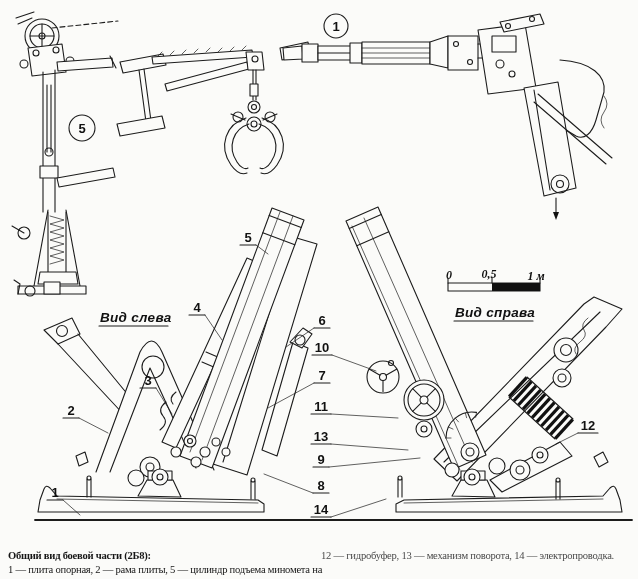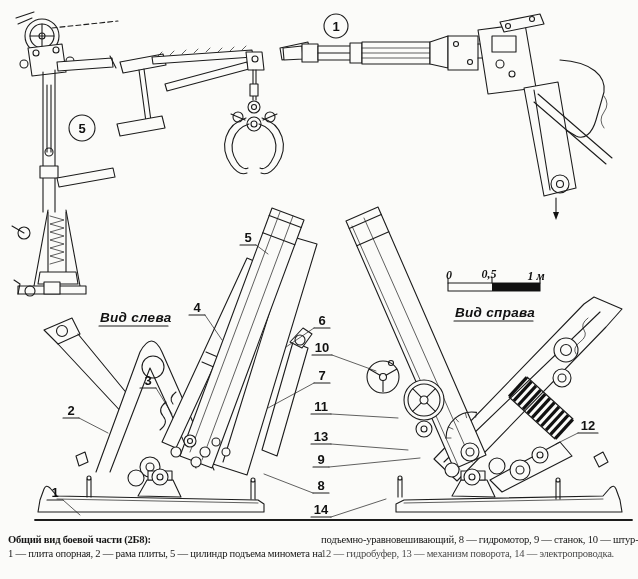--- a/index.html
+++ b/index.html
@@ -13,21 +13,21 @@
   .fb{fill:#111111;stroke:none;}
   .thin{stroke-width:0.7;}
   .thick{stroke-width:1.8;}
   .rib{stroke:#111;stroke-width:3.2;stroke-linecap:butt;}
   .dash{stroke-dasharray:5 3;}
   .callout-num{font:bold 13px "Liberation Sans",sans-serif;fill:#111;}
   .circled-num{font:bold 13px "Liberation Sans",sans-serif;fill:#111;}
   .view-label{font:bold italic 13.5px "Liberation Sans",sans-serif;fill:#111;letter-spacing:.3px;}
   .scale-label{font:bold italic 12px "Liberation Serif",serif;fill:#111;}
   .caption{position:absolute;top:533px;left:0;width:638px;font-size:10.6px;line-height:13.6px;letter-spacing:-0.25px;}
-  .cap-col{position:absolute;top:0;white-space:nowrap;}
+  .cap-col{position:absolute;top:16px;white-space:nowrap;}
   .cap-left{left:8px;width:306px;}
   .cap-right{left:321px;width:314px;}
   .cap-title{font-weight:bold;}
   .cap-faded{color:#4a4a4a;}
 </style>
 </head>
 <body>
 
 <svg width="638" height="579" viewBox="0 0 638 579">
 
@@ -355,16 +355,15 @@
     </g>
   </g>
 </svg>
 
 <div class="caption">
   <div class="cap-col cap-left">
     <div class="cap-title">Общий вид боевой части (2Б8):</div>
     <div>1 — плита опорная, 2 — рама плиты, 5 — цилиндр подъема миномета на</div>
   </div>
   <div class="cap-col cap-right">
-    <div>подъемно-уравновешивающий, 8 — гидромотор, 9 — станок, 10 — штур-</div>
     <div class="cap-faded">12 — гидробуфер, 13 — механизм поворота, 14 — электропроводка.</div>
   </div>
 </div>
 
 </body></html>

